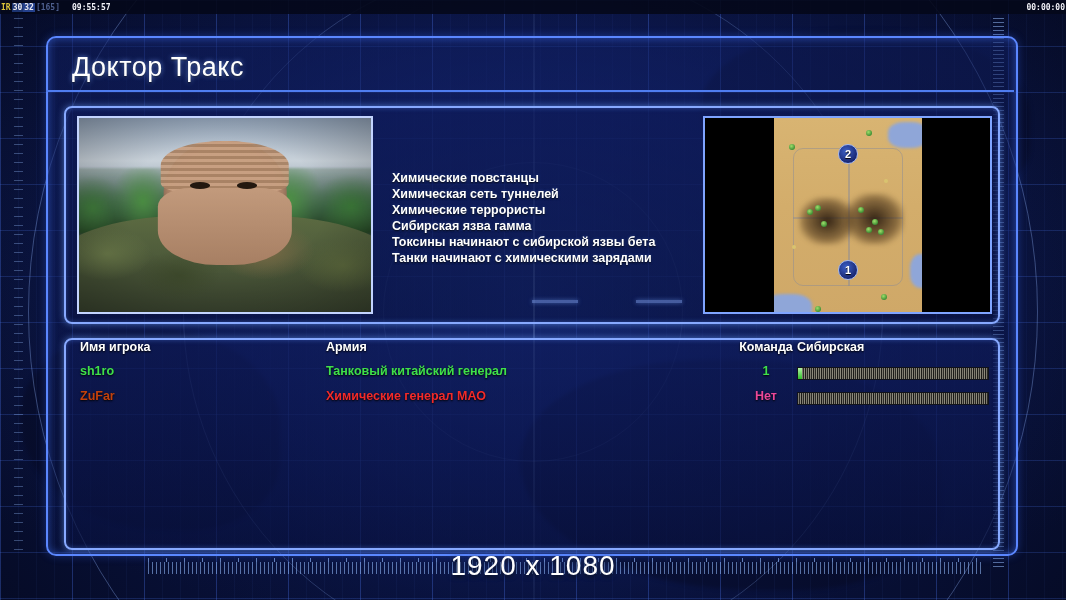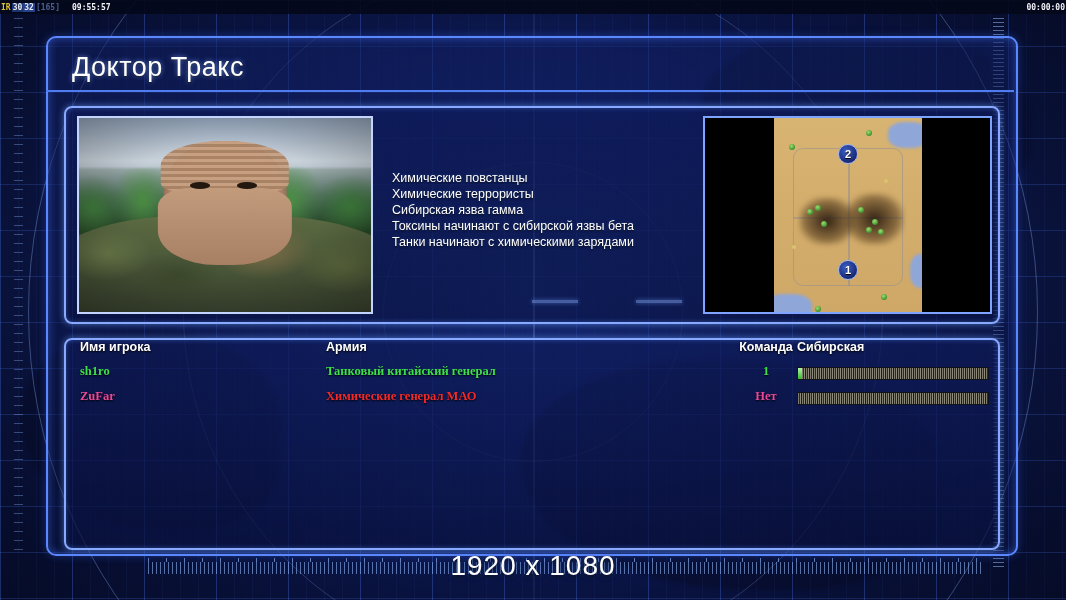--- a/index.html
+++ b/index.html
@@ -119,21 +119,21 @@
     border-radius:24% 24% 44% 44%; filter:blur(.5px); }
   .p-eye { position:absolute; width:7%; height:3.5%; top:33%;
     background:#23180f; border-radius:50%; filter:blur(.4px); }
   .p-eye.l { left:38%; }
   .p-eye.r { left:54%; }
   .p-shad { position:absolute; inset:0;
     background:radial-gradient(ellipse 85% 85% at 50% 45%, rgba(0,0,0,0) 40%, rgba(0,0,0,.38) 100%); }
 
   
   .desc { position:absolute; left:392px; top:170px; width:300px; }
-  .desc div { color:#ffffff; font-size:12.5px; font-weight:normal; line-height:16px;
+  .desc div { color:#ffffff; font-size:12.5px; font-weight:bold; line-height:16px;
     text-shadow:0 1px 2px #000, 0 0 3px rgba(60,100,200,.6); white-space:nowrap; }
 
   
   .minimap-box { position:absolute; left:703px; top:116px; width:289px; height:198px;
     border:2px solid #7fa4ff; background:#000; overflow:hidden; }
   .mm-img { position:absolute; left:69px; top:0; width:148px; height:198px;
     background:linear-gradient(to bottom, #d8b472, #d3ad6b 45%, #cfa868); overflow:hidden; }
   .mm-water { position:absolute; background:#8fa6d8; border-radius:40%; filter:blur(1.5px); }
   .mm-w1 { right:-6px; top:4px; width:40px; height:26px; }
   .mm-w2 { left:-10px; bottom:-6px; width:48px; height:28px; }
@@ -163,21 +163,21 @@
   
   .divmark { position:absolute; height:3px; background:rgba(140,175,255,.45);
     box-shadow:0 0 4px rgba(120,165,255,.5); }
 
   
   .thead { position:absolute; left:64px; top:340px; width:936px; height:20px; }
   .thead span { position:absolute; color:#ffffff; font-size:12.5px; font-weight:bold;
     text-shadow:0 1px 2px #000; }
   .row { position:absolute; left:64px; width:936px; height:22px; }
   .row span.cell { position:absolute; font-size:12.5px; font-weight:bold;
-    text-shadow:0 1px 2px #000; white-space:nowrap;font-family:Liberation Serif, serif; }
+    text-shadow:0 1px 2px #000; white-space:nowrap; }
   .c-name  { left:16px; }
   .c-army  { left:262px; }
   .c-team  { left:672px; width:60px; text-align:center; }
   .c-prog  { left:733px; }
   .progbar { position:absolute; left:733px; top:3px; width:192px; height:13px;
     background:repeating-linear-gradient(to right,
       #7d7a6e 0 1px, #2b2a26 1px 2px, #8d8a7c 2px 3px, #1c1b18 3px 4px);
     border:1px solid #11131c; }
   .progbar .lead { position:absolute; left:0; top:0; width:4px; height:100%;
     background:linear-gradient(to bottom, #b6f4a6, #2fbf2a); }
@@ -232,20 +232,21 @@
     <div class="p-head"></div>
     <div class="p-wrap"></div>
     <div class="p-mask"></div>
     <div class="p-eye l"></div>
     <div class="p-eye r"></div>
     <div class="p-shad"></div>
   </div>
 
   <div class="desc">
     <div>Химические повстанцы</div>
+    <div>Химическая сеть туннелей</div>
     <div>Химические террористы</div>
     <div>Сибирская язва гамма</div>
     <div>Токсины начинают с сибирской язвы бета</div>
     <div>Танки начинают с химическими зарядами</div>
   </div>
 
   <div class="minimap-box">
     <div class="mm-img">
       <div class="mm-water mm-w1"></div>
       <div class="mm-water mm-w2"></div>
@@ -290,21 +291,21 @@
   <div class="row" style="top:364px;">
     <span class="cell c-name" style="color:#3fe04a">sh1ro</span>
     <span class="cell c-army" style="color:#3fe04a">Танковый китайский генерал</span>
     <span class="cell c-team" style="color:#3fe04a">1</span>
     <div class="progbar">
       <div class="lead"></div>
     </div>
   </div>
 
   <div class="row" style="top:389px;">
-    <span class="cell c-name" style="color:#ec4899">ZuFar</span>
+    <span class="cell c-name" style="color:#c2410c">ZuFar</span>
     <span class="cell c-army" style="color:#f22a2a">Химические генерал МАО</span>
     <span class="cell c-team" style="color:#ec4899">Нет</span>
     <div class="progbar"></div>
   </div>
 
   <div class="resolution">1920 x 1080</div>
 
 </div>
 
 </body></html>

